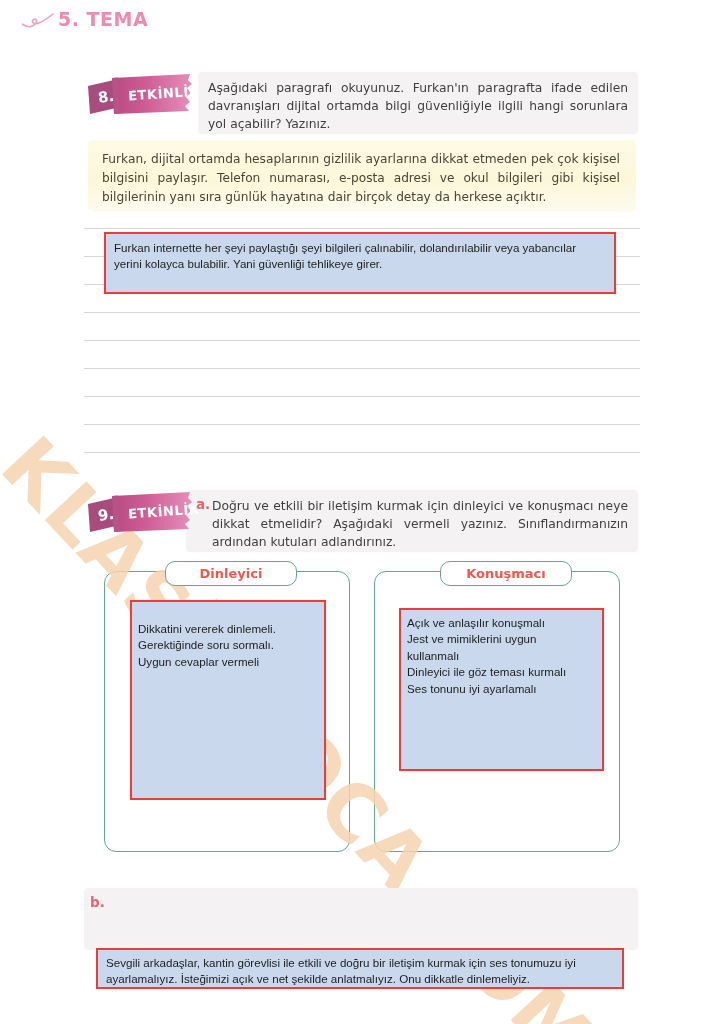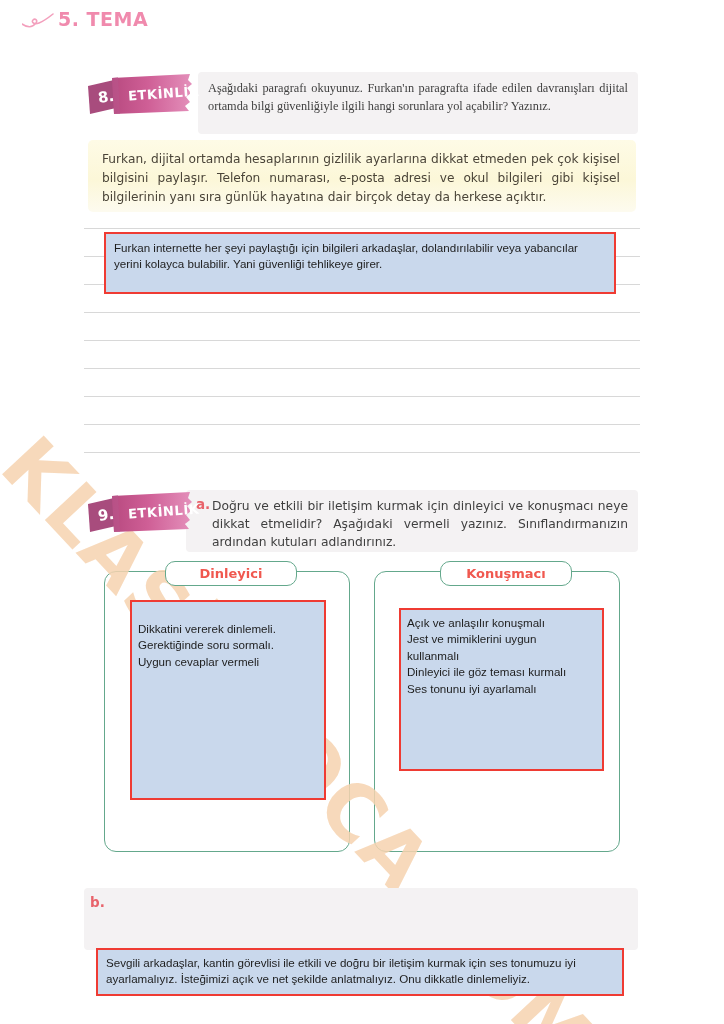--- a/index.html
+++ b/index.html
@@ -225,41 +225,41 @@
     </defs>
     <polygon points="2,14 28,8 30,36 4,42" fill="#a8days" style="fill:#a84c7d"></polygon>
     <path d="M26,6 L104,2 L102,8 L106,12 L101,16 L105,21 L100,25 L104,30 L99,34 L103,39 L28,42 Z" fill="url(#tg8)"></path>
     <polygon points="26,6 32,5 34,42 28,42" fill="#b8588c" opacity="0.55"></polygon>
   </svg>
   <div class="badge-num">8.</div>
   <div class="badge-word">ETKİNLİK</div>
 </div>
 
 <div class="prompt-block" style="left:198px; top:72px; width:440px; height:62px;">
-  <div class="prompt-text" style="position:absolute; left:10px; top:7px; width:420px;font-family:Liberation Serif, serif;">Aşağıdaki paragrafı okuyunuz. Furkan'ın paragrafta ifade edilen davranışları dijital ortamda bilgi güvenliğiyle ilgili hangi sorunlara yol açabilir? Yazınız.</div>
+  <div class="prompt-text" style="position:absolute; left:10px; top:7px; width:420px;">Aşağıdaki paragrafı okuyunuz. Furkan'ın paragrafta ifade edilen davranışları dijital ortamda bilgi güvenliğiyle ilgili hangi sorunlara yol açabilir? Yazınız.</div>
 </div>
 
 <div id="info-paragraph">
   <div class="info-text">Furkan, dijital ortamda hesaplarının gizlilik ayarlarına dikkat etmeden pek çok kişisel bilgisini paylaşır. Telefon numarası, e-posta adresi ve okul bilgileri gibi kişisel bilgilerinin yanı sıra günlük hayatına dair birçok detay da herkese açıktır.</div>
 </div>
 
 <div id="ruled-area">
   <div class="rule-line" style="top:0px;"></div>
   <div class="rule-line" style="top:28px;"></div>
   <div class="rule-line" style="top:56px;"></div>
   <div class="rule-line" style="top:84px;"></div>
   <div class="rule-line" style="top:112px;"></div>
   <div class="rule-line" style="top:140px;"></div>
   <div class="rule-line" style="top:168px;"></div>
   <div class="rule-line" style="top:196px;"></div>
   <div class="rule-line" style="top:224px;"></div>
 </div>
 
 <div class="answer-box" style="left:104px; top:232px; width:512px; height:62px;">
-  <div class="answer-text" style="position:absolute; left:8px; top:6px; width:492px;">Furkan internette her şeyi paylaştığı için bilgileri arkadaşlar, dolandırılabilir veya yabancılar yerini kolayca bulabilir. Yani güvenliği tehlikeye girer.</div>
+  <div class="answer-text" style="position:absolute; left:8px; top:6px; width:492px;">Furkan internette her şeyi paylaştığı şeyi bilgileri çalınabilir, dolandırılabilir veya yabancılar yerini kolayca bulabilir. Yani güvenliği tehlikeye girer.</div>
 </div>
 
 <div class="activity-badge" style="left:86px; top:490px;">
   <svg width="112" height="46" viewBox="0 0 112 46">
     <defs>
       <linearGradient id="tg9" x1="0" y1="0" x2="1" y2="0">
         <stop offset="0%" stop-color="#b84a80"></stop>
         <stop offset="45%" stop-color="#cf5f96"></stop>
         <stop offset="100%" stop-color="#e490bb"></stop>
       </linearGradient>
@@ -296,15 +296,15 @@
 Jest ve mimiklerini uygun
 kullanmalı
 Dinleyici ile göz teması kurmalı
 Ses tonunu iyi ayarlamalı</div>
 </div>
 
 <div class="prompt-block" style="left:84px; top:888px; width:554px; height:62px;">
   <div class="sub-marker" style="left:6px; top:6px;">b.</div>
 </div>
 
-<div class="answer-box" style="left:96px; top:948px; width:528px; height:48px;text-decoration:underline;">
+<div class="answer-box" style="left:96px; top:948px; width:528px; height:41px;text-decoration:underline;">
   <div class="answer-text" style="position:absolute; left:8px; top:5px; width:508px;">Sevgili arkadaşlar, kantin görevlisi ile etkili ve doğru bir iletişim kurmak için ses tonumuzu iyi ayarlamalıyız. İsteğimizi açık ve net şekilde anlatmalıyız. Onu dikkatle dinlemeliyiz.</div>
 </div>
 
 </body></html>

